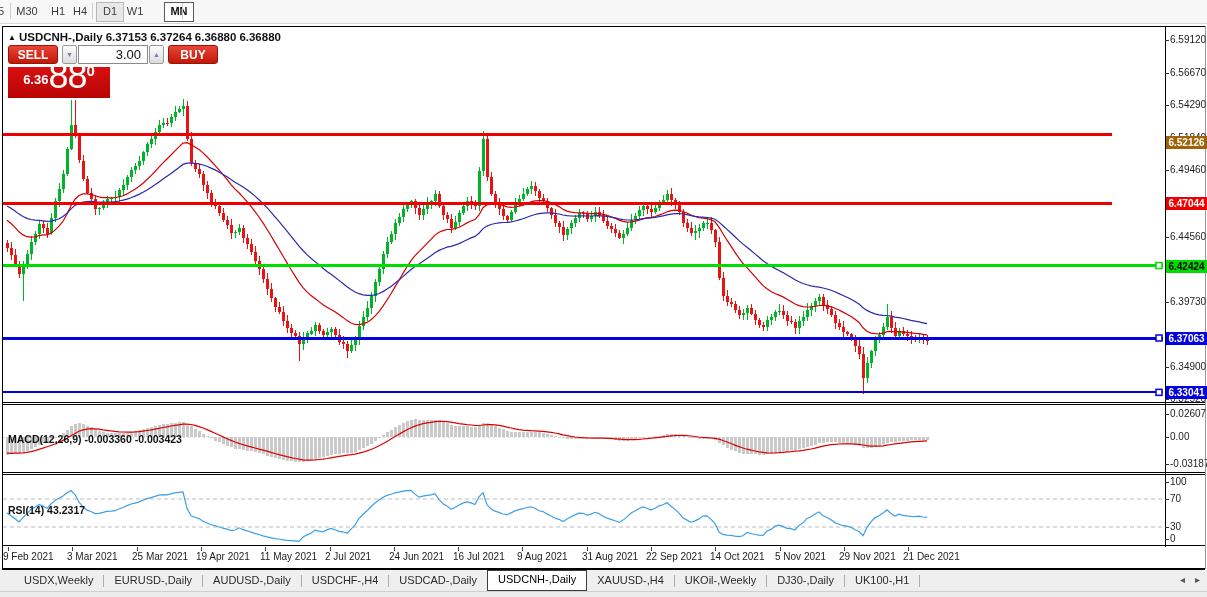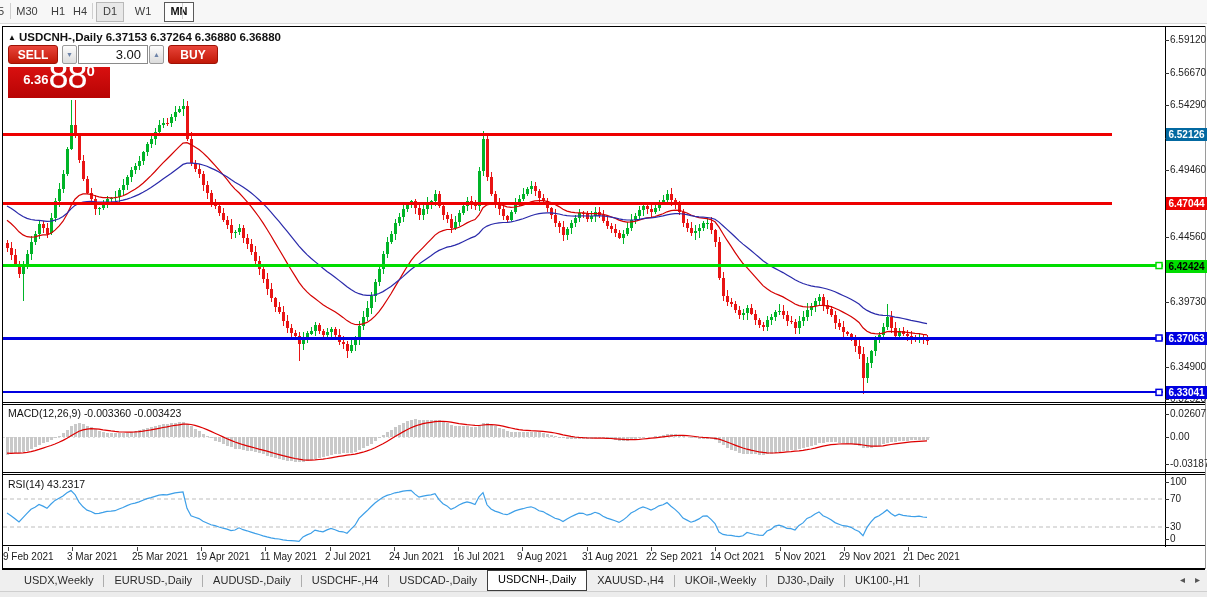--- a/index.html
+++ b/index.html
@@ -36,21 +36,21 @@
   .pb-small{font-size:13px;font-weight:700;position:relative;top:-4px;}
   .pb-big{font-size:36px;font-weight:400;letter-spacing:-1px;}
   .pb-sup{font-size:15px;font-weight:700;position:relative;top:-12px;}
   
   .tick-label{position:absolute;left:1170px;font-size:10px;color:#1c1c1c;white-space:nowrap;}
   .tick-dash{position:absolute;left:1165px;width:4px;height:1px;background:#333;}
   .lvl-label{position:absolute;left:1166px;width:41px;height:13px;font-size:10px;font-weight:700;
              text-align:center;line-height:13px;}
   .date-label{position:absolute;top:551px;font-size:10px;color:#1c1c1c;white-space:nowrap;}
   .date-tick{position:absolute;top:547px;width:1px;height:4px;background:#444;}
-  .ind-label{position:absolute;font-size:10.5px;color:#111;white-space:nowrap;font-weight:400;}
+  .ind-label{position:absolute;font-size:10.5px;color:#111;white-space:nowrap;font-weight:700;margin-top:26px;}
   
   #tabbar{left:0;top:570px;width:1207px;height:21px;background:#efefef;display:flex;align-items:center;
           padding-left:14px;box-sizing:border-box;}
   .tab{font-size:11px;color:#2b2b2b;padding:0 10px;height:19px;line-height:19px;cursor:default;white-space:nowrap;}
   .tab.active{background:#fff;border:1px solid #3c3c3c;line-height:17px;color:#000;}
   .tab-sep{width:1px;height:12px;background:#adadad;}
   .tab-arrow{position:absolute;top:574px;font-size:10px;color:#555;line-height:12px;}
   #status-strip{left:0;top:591px;width:1207px;height:6px;background:#ececec;border-top:1px solid #cfcfcf;}
   svg{display:block;}
 </style>
@@ -58,21 +58,21 @@
 <body>
 
 <div id="app">
 
   <div id="toolbar" class="abs">
       <div class="tf-btn" style="left:-6px;width:14px">5</div>
       <div class="tf-btn" style="left:12px;width:30px">M30</div>
       <div class="tf-btn" style="left:46px;width:24px">H1</div>
       <div class="tf-btn" style="left:68px;width:24px">H4</div>
       <div class="tf-btn pressed" style="left:96px;width:26px">D1</div>
-      <div class="tf-btn" style="left:130px;width:26px">W1</div>
+      <div class="tf-btn" style="left:122px;width:26px">W1</div>
       <div class="tf-btn focused" style="left:164px;width:28px">MN</div>
       <div class="tf-sep" style="left:10px"></div>
       <div class="tf-sep" style="left:92px"></div>
       <div class="tf-sep" style="left:182px"></div>
     </div>
 
   <div class="abs frame-line" style="left:2px;top:26px;width:1203px;height:1px"></div>
   <div class="abs frame-line" style="left:2px;top:26px;width:1px;height:543px"></div>
   <div class="abs" style="left:1205px;top:26px;width:1px;height:543px;background:#9a9a9a"></div>
   <div class="abs frame-line" style="left:1165px;top:27px;width:1px;height:520px"></div>
@@ -838,21 +838,21 @@
       <div class="tick-dash" style="top:170px"></div>
       <div class="tick-label" style="top:164px">6.49460</div>
       <div class="tick-dash" style="top:237px"></div>
       <div class="tick-label" style="top:231px">6.44560</div>
       <div class="tick-dash" style="top:302px"></div>
       <div class="tick-label" style="top:296px">6.39730</div>
       <div class="tick-dash" style="top:367px"></div>
       <div class="tick-label" style="top:361px">6.34900</div>
       <div class="tick-dash" style="top:399px"></div>
       <div class="tick-label" style="top:393px">6.32520</div>
-      <div class="lvl-label" style="top:128px;background:#0369a1;color:#ffffff">6.52126</div>
+      <div class="lvl-label" style="top:136px;background:#a16207;color:#ffffff">6.52126</div>
       <div class="lvl-label" style="top:197px;background:#ee0000;color:#ffffff">6.47044</div>
       <div class="lvl-label" style="top:260px;background:#00dd00;color:#000000">6.42424</div>
       <div class="lvl-label" style="top:332px;background:#0000e0;color:#ffffff">6.37063</div>
       <div class="lvl-label" style="top:386px;background:#0000e0;color:#ffffff">6.33041</div>
       <div class="tick-dash" style="top:414px"></div>
       <div class="tick-label" style="top:408px">0.02607</div>
       <div class="tick-dash" style="top:437px"></div>
       <div class="tick-label" style="top:431px">0.00</div>
       <div class="tick-dash" style="top:464px"></div>
       <div class="tick-label" style="top:458px">-0.03187</div>

